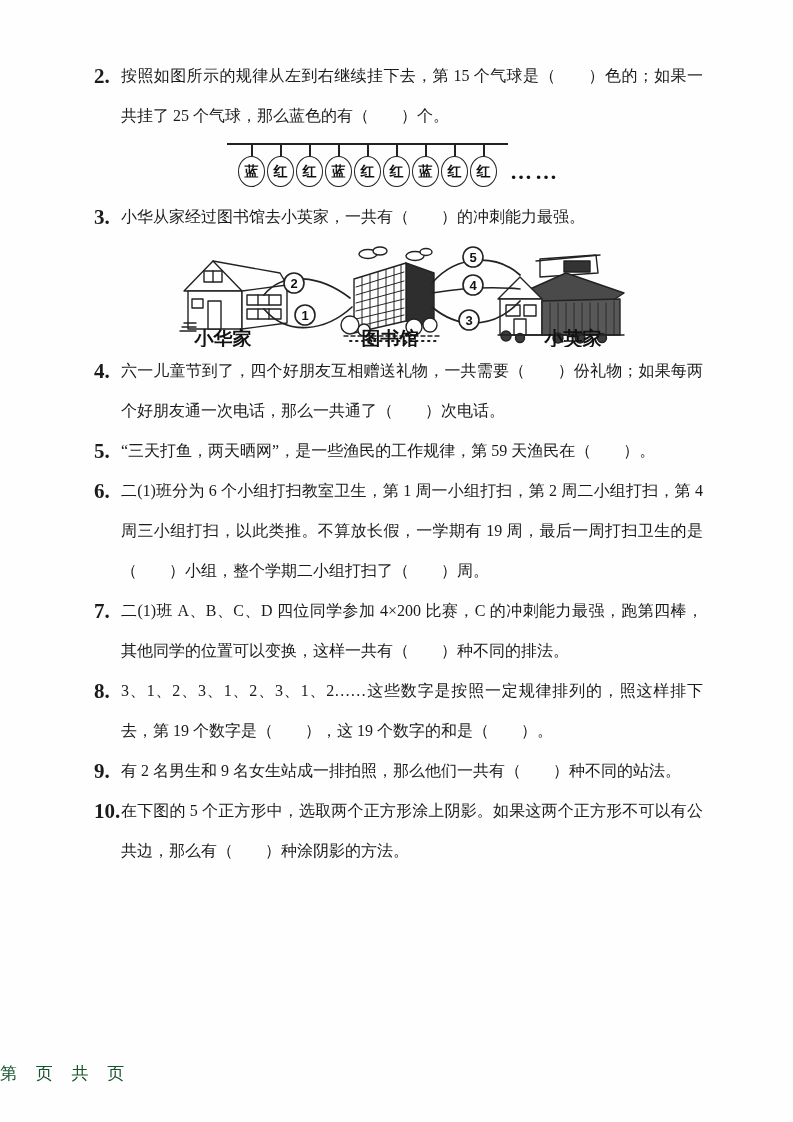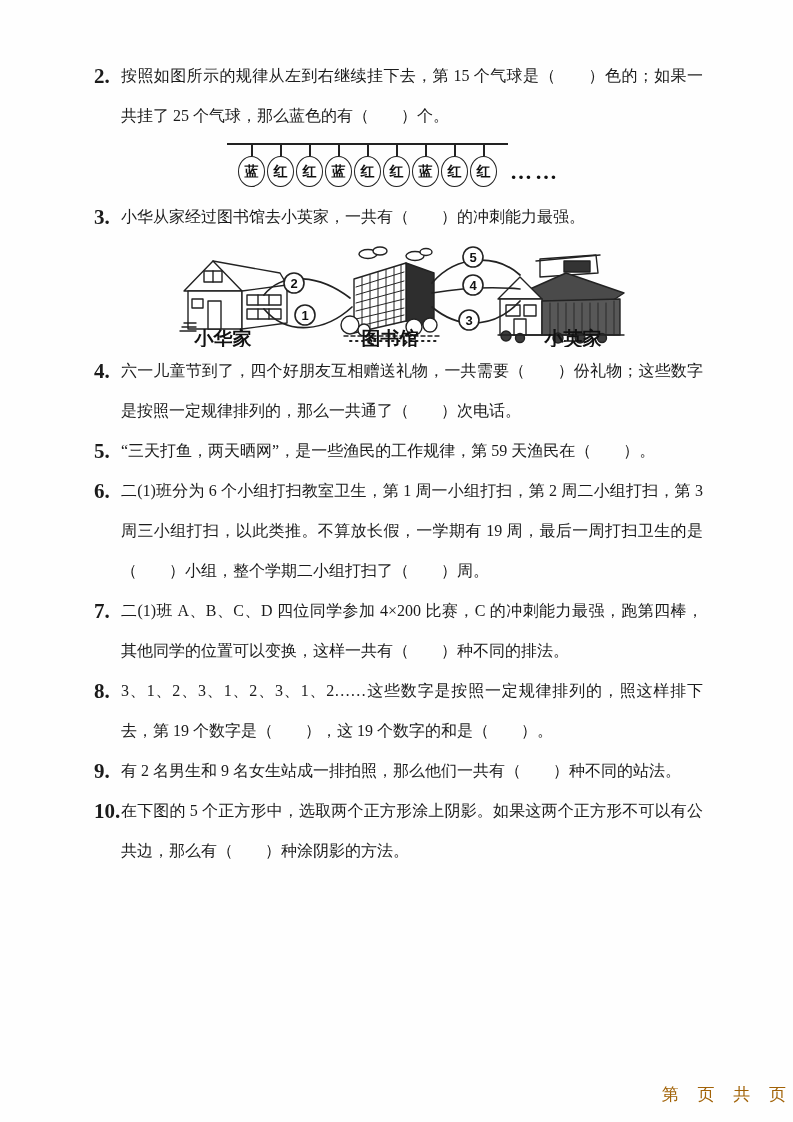--- a/index.html
+++ b/index.html
@@ -46,23 +46,23 @@
   .bdots{
     align-self:center;margin-left:12px;margin-top:14px;
     font-size:22px;font-weight:bold;letter-spacing:3px;color:#111;
     line-height:20px;
   }
   
   .route-fig{margin:6px auto 4px;width:462px;}
   .route-fig svg{display:block;}
   
   .footer{
-    position:absolute;left:0;right:0;bottom:16px;
-    text-align:right;
-    font-size:17px;letter-spacing:7px;color:#a16207;
+    position:absolute;left:0;right:0;bottom:37px;
+    text-align:left;
+    font-size:17px;letter-spacing:7px;color:#14532d;
     font-family:"Liberation Sans","DejaVu Sans",sans-serif;
   }
 </style>
 </head>
 <body>
 
 <div class="page">
 
   <p class="q">
     <span class="qnum">2.</span>
@@ -210,31 +210,31 @@
       <g font-size="19" font-weight="bold" fill="#111" stroke="none">
         <text x="55" y="102" text-anchor="middle">小华家</text>
         <text x="222" y="102" text-anchor="middle">图书馆</text>
         <text x="405" y="102" text-anchor="middle">小英家</text>
       </g>
     </svg>
   </div>
 
   <p class="q">
     <span class="qnum">4.</span>
-    <span class="qtext">六一儿童节到了，四个好朋友互相赠送礼物，一共需要（　　）份礼物；这些数字是按照一定规律排列的，那么一共通了（　　）次电话。</span>
+    <span class="qtext">六一儿童节到了，四个好朋友互相赠送礼物，一共需要（　　）份礼物；如果每两个好朋友通一次电话，那么一共通了（　　）次电话。</span>
   </p>
 
   <p class="q">
     <span class="qnum">5.</span>
     <span class="qtext">“三天打鱼，两天晒网”，是一些渔民的工作规律，第 59 天渔民在（　　）。</span>
   </p>
 
   <p class="q">
     <span class="qnum">6.</span>
-    <span class="qtext">二(1)班分为 6 个小组打扫教室卫生，第 1 周一小组打扫，第 2 周二小组打扫，第 3 周三小组打扫，以此类推。不算放长假，一学期有 19 周，最后一周打扫卫生的是（　　）小组，整个学期二小组打扫了（　　）周。</span>
+    <span class="qtext">二(1)班分为 6 个小组打扫教室卫生，第 1 周一小组打扫，第 2 周二小组打扫，第 4 周三小组打扫，以此类推。不算放长假，一学期有 19 周，最后一周打扫卫生的是（　　）小组，整个学期二小组打扫了（　　）周。</span>
   </p>
 
   <p class="q">
     <span class="qnum">7.</span>
     <span class="qtext">二(1)班 A、B、C、D 四位同学参加 4×200 比赛，C 的冲刺能力最强，跑第四棒，其他同学的位置可以变换，这样一共有（　　）种不同的排法。</span>
   </p>
 
   <p class="q">
     <span class="qnum">8.</span>
     <span class="qtext">3、1、2、3、1、2、3、1、2……这些数字是按照一定规律排列的，照这样排下去，第 19 个数字是（　　），这 19 个数字的和是（　　）。</span>

